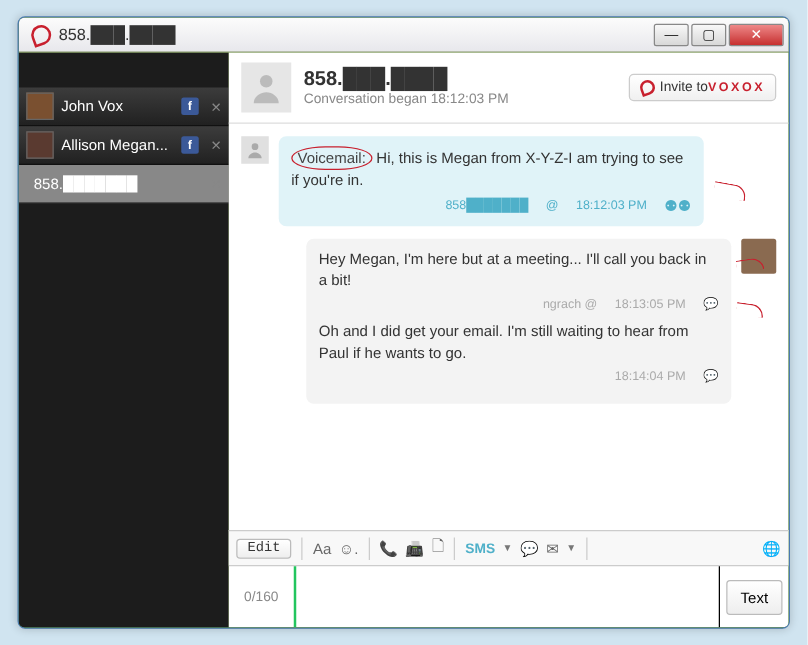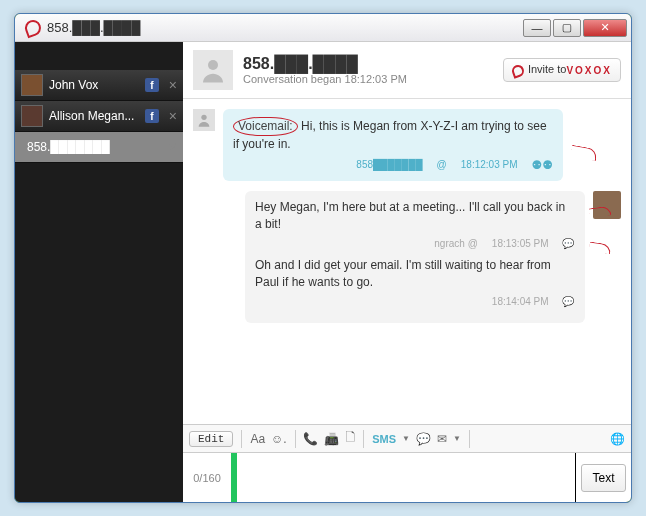--- a/index.html
+++ b/index.html
@@ -143,21 +143,21 @@
     font-size: 12px; color:#666;
   }
   .toolbar .edit-btn { border:1px solid #bbb;background:linear-gradient(#fff,#eee);padding:1px 8px;border-radius:3px;font-size:11px;color:#333;font-family:Liberation Mono, monospace;}
   .toolbar .sep { width:1px;height:18px;background:#ccc;}
   .toolbar .grp{display:flex;gap:6px;align-items:center;}
   .toolbar .sms{color:#4fb0c9;font-weight:bold;font-size:11px;}
   .toolbar .tri{font-size:8px;color:#777;}
   .toolbar .globe{margin-left:auto;color:#555;}
   
   .compose { display:flex; border-top:1px solid #ccc; height:50px; }
-  .compose .counter { width:54px;border-right:6px solid #22c55e;display:flex;align-items:center;justify-content:center;color:#888;font-size:11px;}
+  .compose .counter { width:54px;border-right:2px solid #22c55e;display:flex;align-items:center;justify-content:center;color:#888;font-size:11px;}
   .compose .input { flex:1; padding:6px;}
   .compose .input textarea{width:100%;height:100%;border:none;resize:none;outline:none;font-family:inherit;font-size:12px;}
   .compose .send-btn { width:56px;border-left:1px solid #000000;display:flex;align-items:center;justify-content:center;margin-left:23px;}
   .compose .send-btn button{border:1px solid #bbb;background:linear-gradient(#fff,#eee);padding:6px 10px;border-radius:3px;font-size:12px;}
 </style>
 </head>
 <body>
 
 <div class="window">
 

